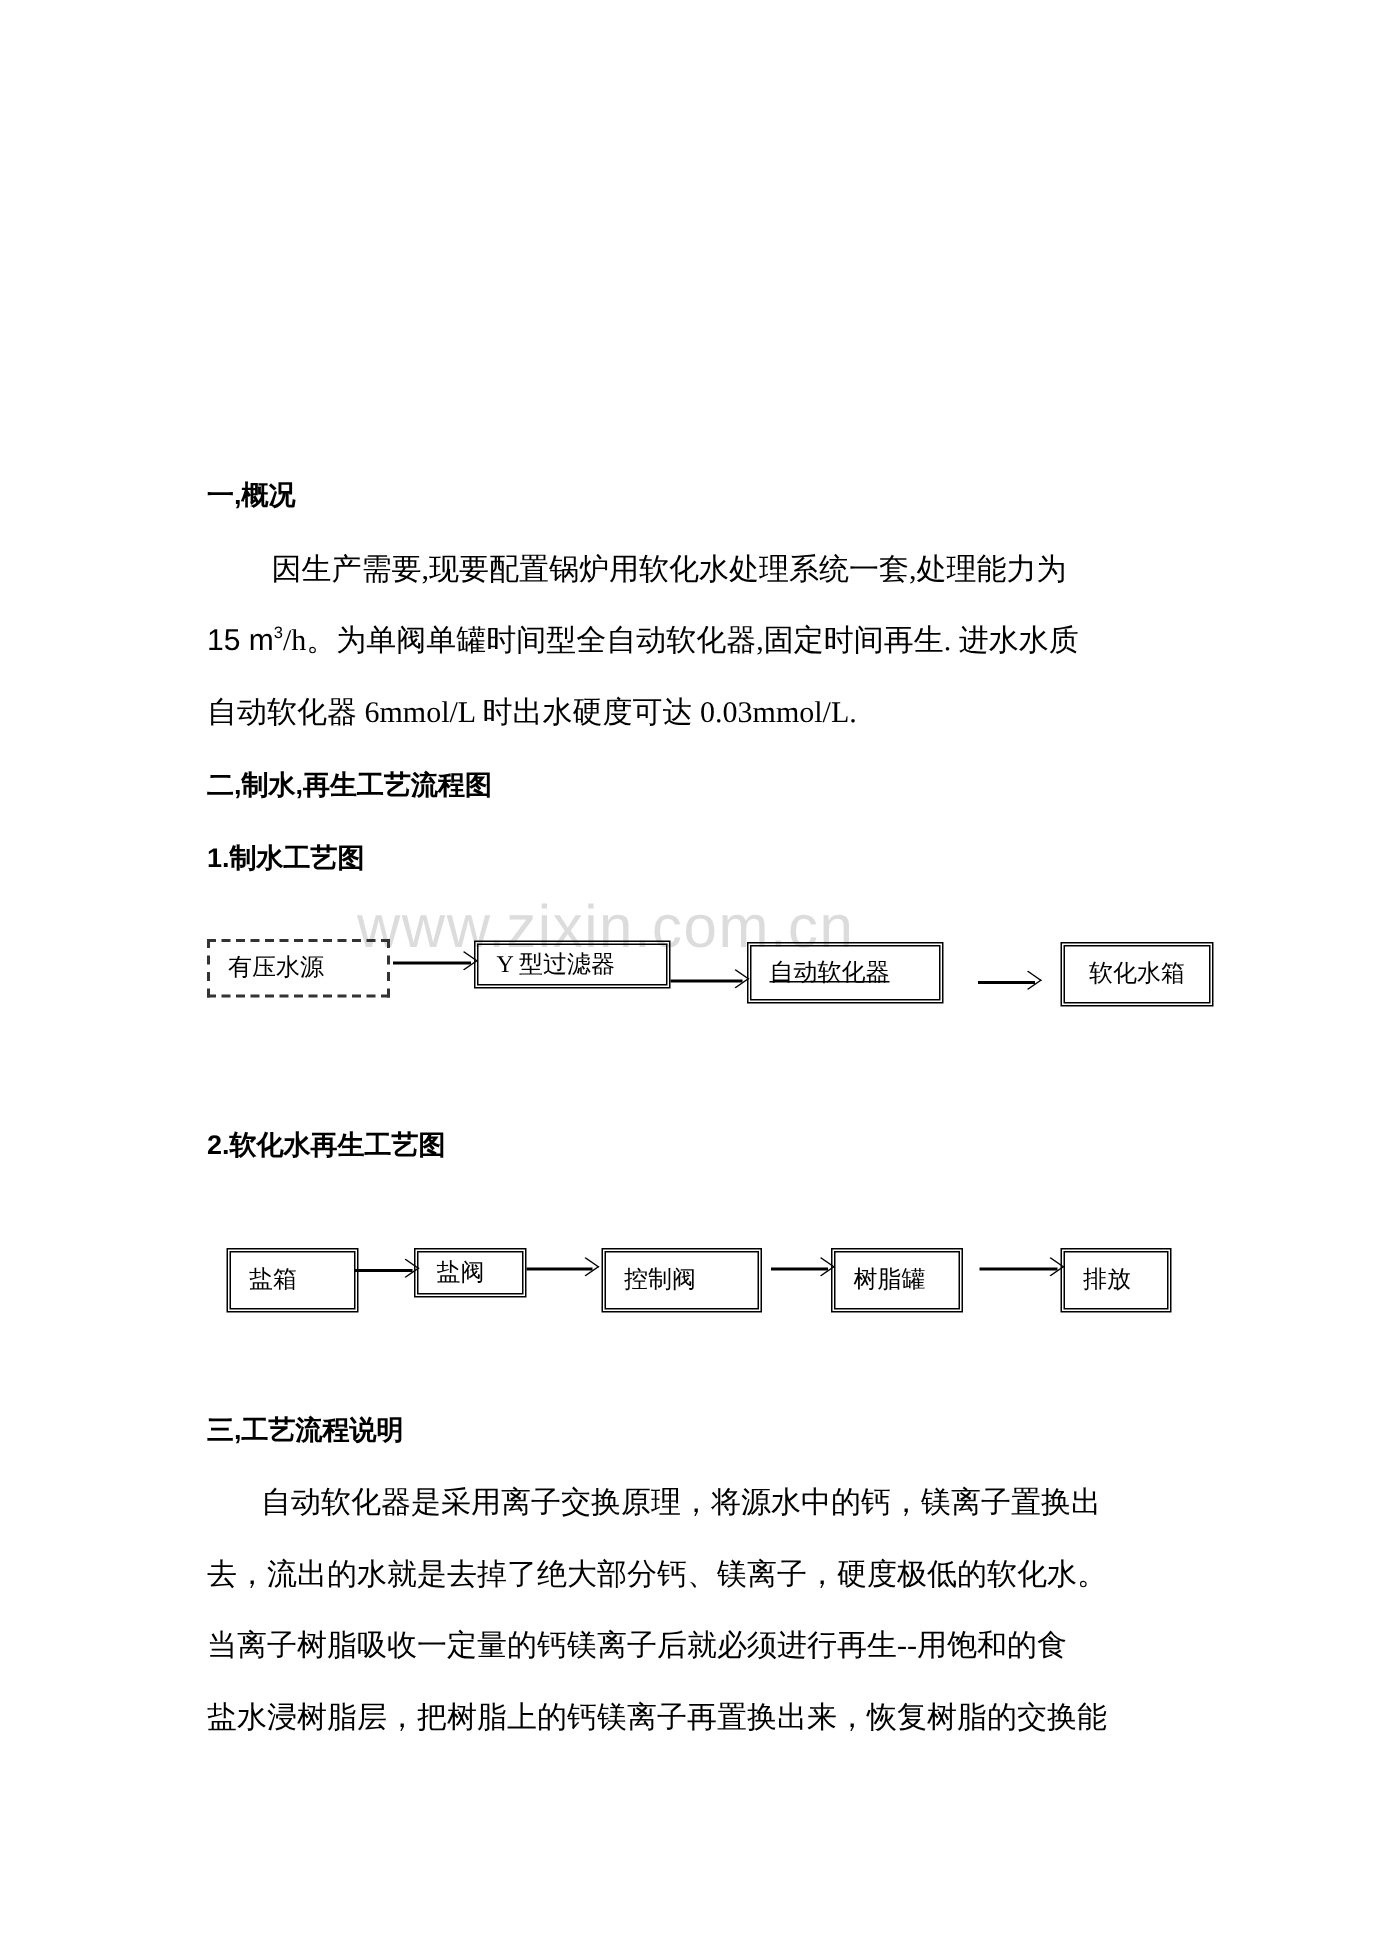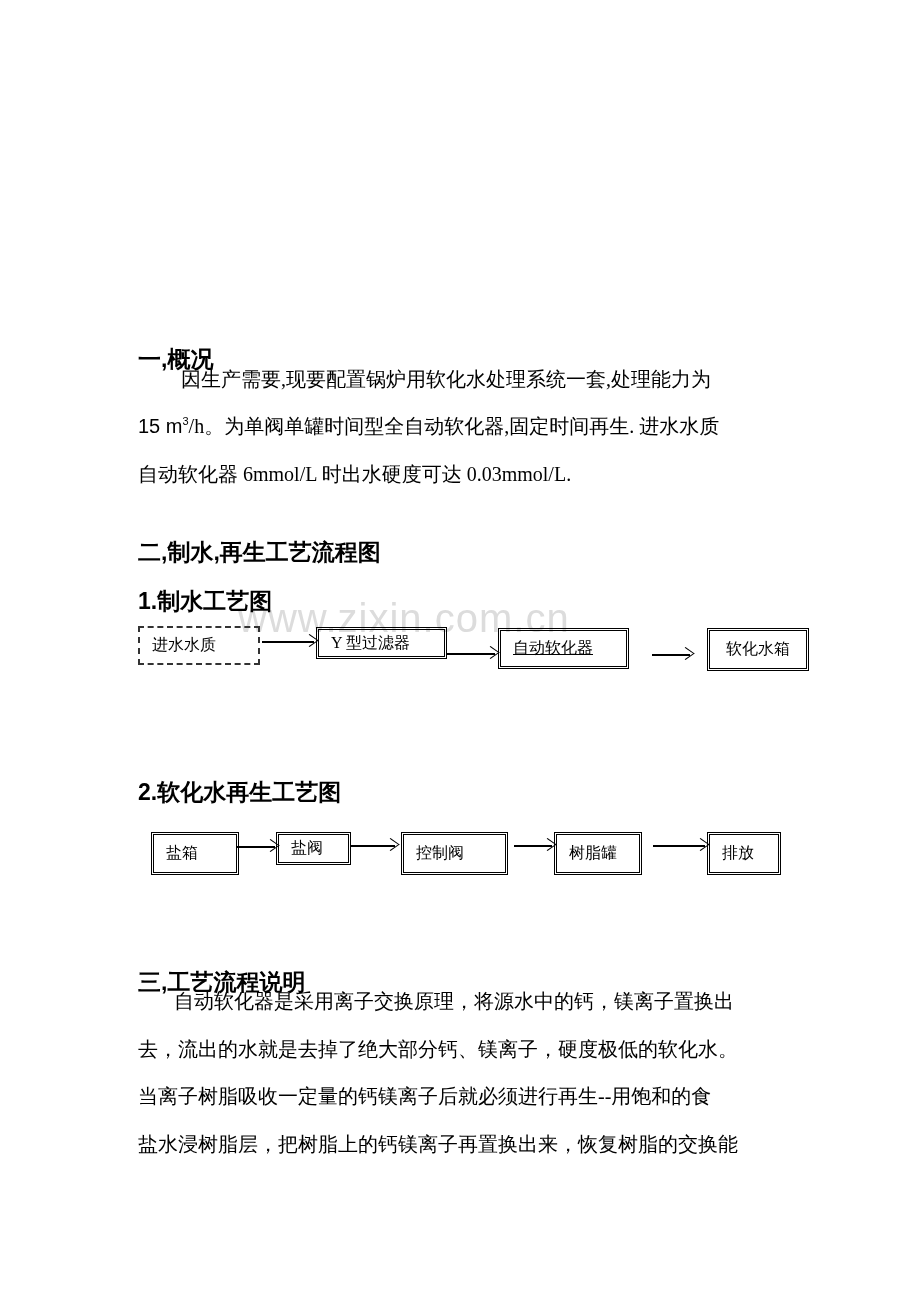--- a/index.html
+++ b/index.html
@@ -1,19 +1,19 @@
 <!DOCTYPE html>
 <html><head>
 <meta charset="utf-8">
 <style>
   html, body { margin: 0; padding: 0; background: #ffffff; }
   body { width: 920px; height: 1302px; position: relative; overflow: hidden;
          font-family: "Liberation Serif", "DejaVu Serif", serif; color: #000; }
   .abs { position: absolute; white-space: nowrap; }
-  .heading { font-family: "Liberation Sans", "DejaVu Sans", sans-serif; font-weight: bold; font-size: 23px; margin-top: 26px; }
+  .heading { font-family: "Liberation Sans", "DejaVu Sans", sans-serif; font-weight: bold; font-size: 18px; }
   .body-text { font-family: "Liberation Serif", "DejaVu Serif", serif; font-size: 20px; }
   .latin { font-family: "Liberation Sans", "DejaVu Sans", sans-serif; }
   sup { font-size: 11px; vertical-align: 8px; }
   .watermark { font-family: "Liberation Sans", "DejaVu Sans", sans-serif; font-size: 40px;
                color: #dcdcdc; letter-spacing: 1px; z-index: 0; }
   .box { position: absolute; border: 3px double #000; box-sizing: border-box; background: transparent;
          font-family: "Liberation Serif", "DejaVu Serif", serif; font-size: 16px;
          display: flex; align-items: center; z-index: 2; }
   .box.dashed { border: 2px dashed #333; border-style: dashed; }
   .box span { padding-left: 12px; }
@@ -36,21 +36,21 @@
 </div>
 
 <div class="abs body-text" style="left:138px; top:461px;">自动软化器 6mmol/L 时出水硬度可达 0.03mmol/L.</div>
 
 <div class="abs heading" style="left:138px; top:511px;">二,制水,再生工艺流程图</div>
 
 <div class="abs heading" style="left:138px; top:560px;">1.制水工艺图</div>
 
 <div>
   <div class="box dashed" style="left:138px; top:626px; width:122px; height:39px;">
-    <span>进水水质</span>
+    <span>有压水源</span>
   </div>
   <div class="arrow" style="left:262px; top:641px; width:52px;"></div>
 
   <div class="box" style="left:316px; top:627px; width:131px; height:32px;">
     <span>Y 型过滤器</span>
   </div>
   <div class="arrow" style="left:447px; top:653px; width:48px;"></div>
 
   <div class="box" style="left:498px; top:628px; width:131px; height:41px;text-decoration:underline;">
     <span>自动软化器</span>

